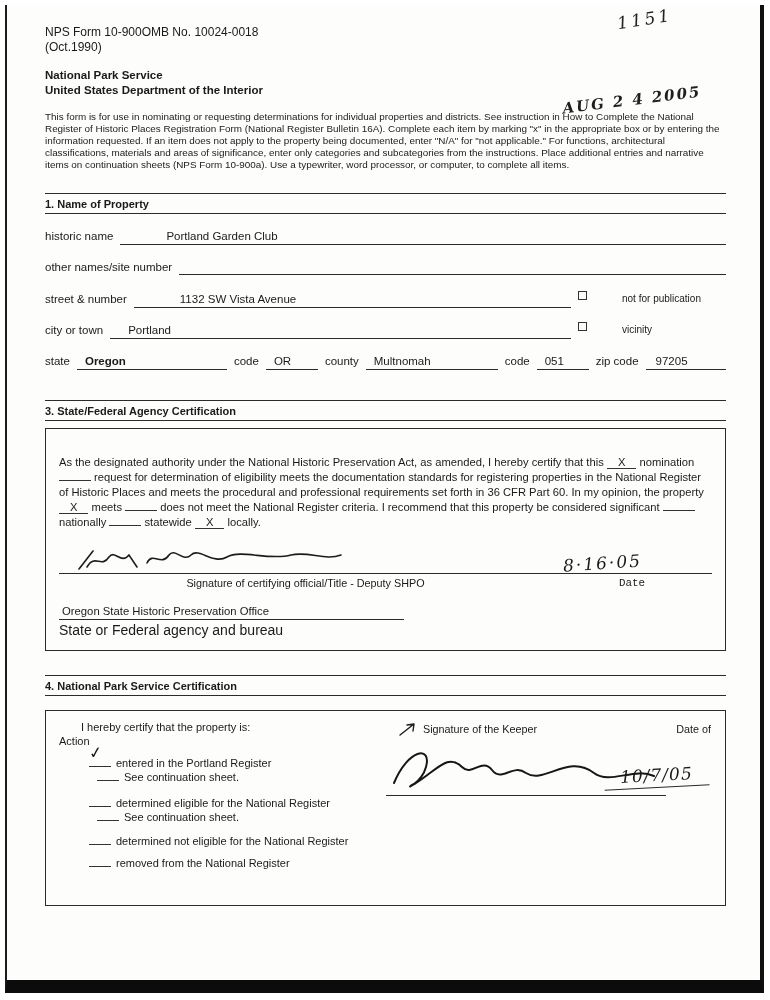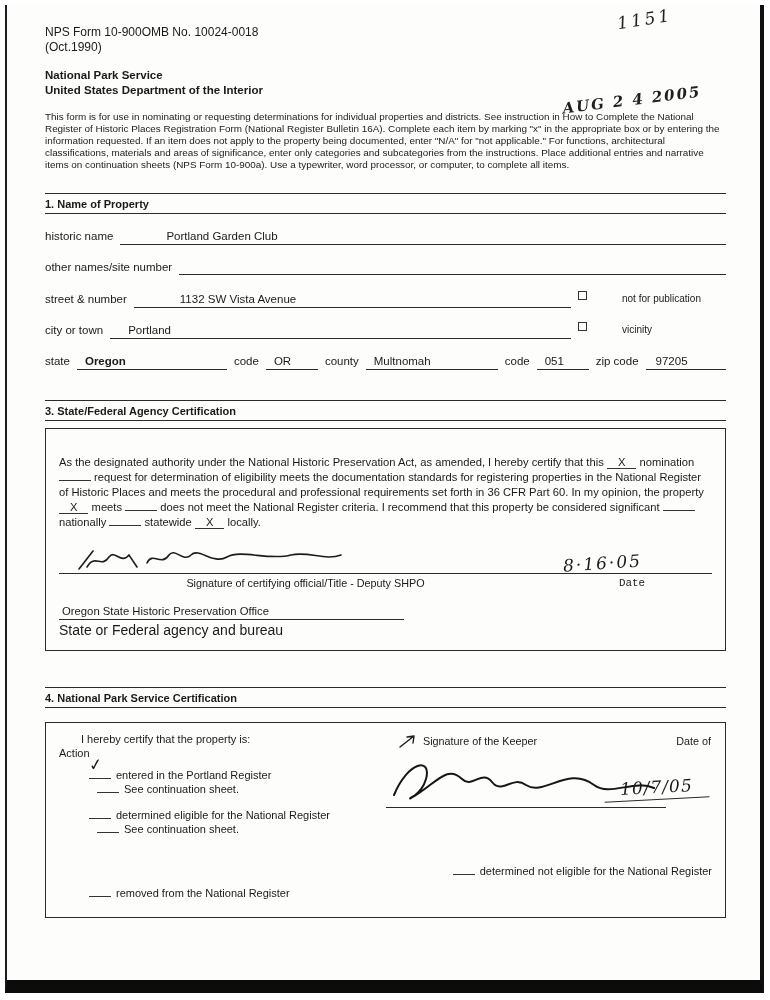--- a/index.html
+++ b/index.html
@@ -202,21 +202,21 @@
       </div>
 
       <div class="agencyrow">
         <span class="agency-val">
           <span>Oregon State Historic Preservation Office</span>
         </span>
         <div class="agency-sub">State or Federal agency and bureau</div>
       </div>
     </div>
 
-    <div class="sec" style="margin-top:36px;">
+    <div class="sec" style="margin-top:24px;">
       <h2>4.  National Park Service Certification</h2>
     </div>
     <div class="npsbox">
 
       <div class="certify">I hereby certify that the property is:</div>
       <div class="actionlbl">Action</div>
 
       <div class="aitem">
         <span class="ablank">
           <span class="tick handwritten">✓</span>
@@ -226,21 +226,21 @@
         <span class="ablank"></span><span>See continuation sheet.</span>
       </div>
 
       <div class="aitem" style="margin-top:14px;">
         <span class="ablank"></span><span>determined eligible for the National Register</span>
       </div>
       <div class="aitem sub">
         <span class="ablank"></span><span>See continuation sheet.</span>
       </div>
 
-      <div class="aitem" style="margin-top:30px;text-align:right;">
+      <div class="aitem" style="margin-top:12px;">
         <span class="ablank"></span><span>determined not eligible for the National Register</span>
       </div>
 
       <div class="aitem" style="">
         <span class="ablank"></span><span>removed from the National Register</span>
       </div>
 
       <div class="keeper-head">
         <svg width="20" height="15" viewBox="0 0 20 15" style="margin-top:-2px;">
           <path d="M2 14 L16 3 M16 3 l-7 1 M16 3 l-1 7" stroke="#1c1c1c" stroke-width="1.4" fill="none" stroke-linecap="round"></path>

